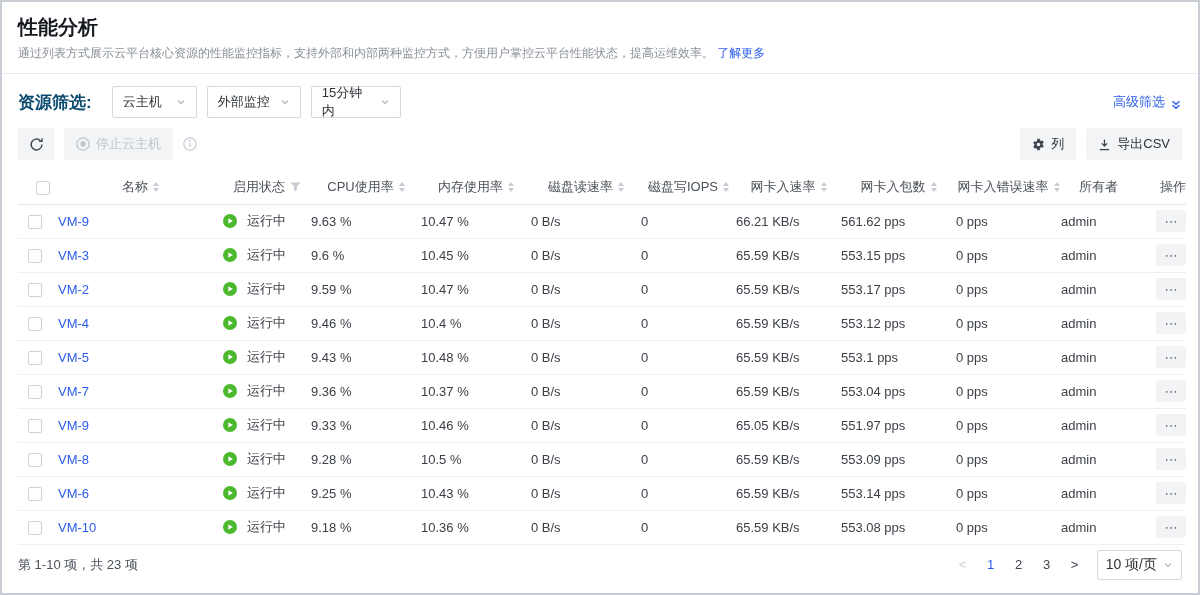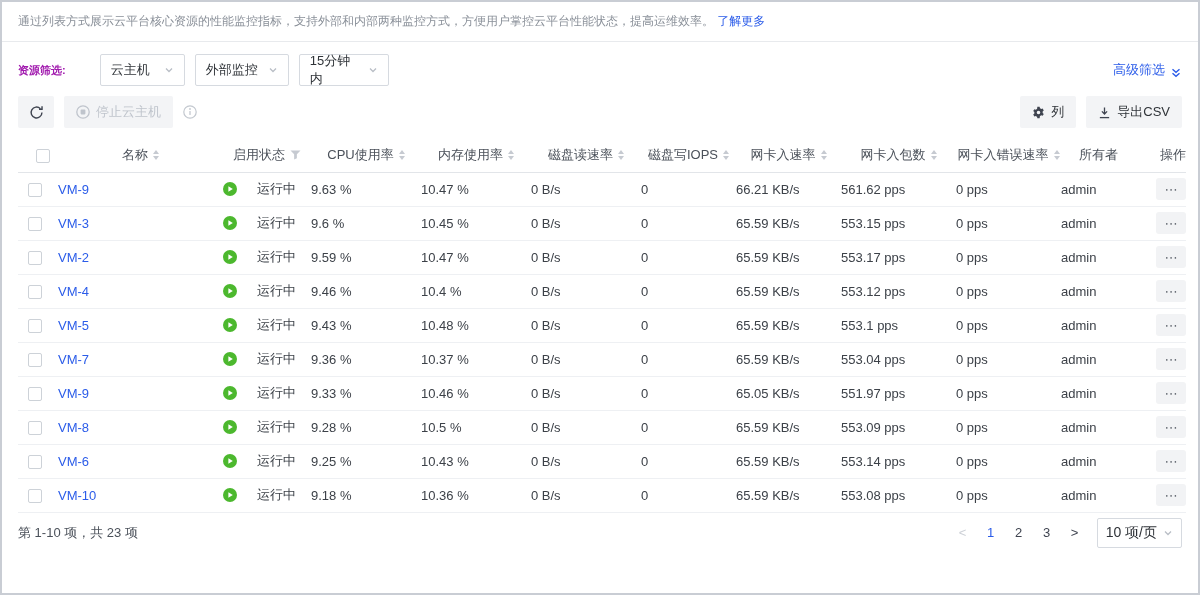--- a/index.html
+++ b/index.html
@@ -7,21 +7,21 @@
   html,body { margin:0; padding:0; background:#e9eaec; }
   body { font-family:"Liberation Sans","DejaVu Sans",sans-serif; }
   .frame { width:1200px; height:595px; background:#fff; border:2px solid #c9cdd4; overflow:hidden; }
 
   .page-header { padding:12px 16px 12px; border-bottom:1px solid #e8eaed; }
   .page-header h1 { margin:0 0 6px; font-size:20px; font-weight:700; color:#16191f; line-height:26px; }
   .desc { margin:0; font-size:12px; color:#8a9099; line-height:15px; }
   .desc .link { color:var(--accent); text-decoration:none; cursor:pointer; }
 
   .filter-row { display:flex; align-items:center; margin-top:12px; padding:0 16px; }
-  .filter-label { font-size:11px; font-weight:700; color:#a21caf; margin-right:34px; }
+  .filter-label { font-size:17px; font-weight:700; color:#0c4a6e; margin-right:20px; }
   .select { height:32px; display:inline-flex; align-items:center; justify-content:space-between;
             border:1px solid #d6dae0; border-radius:2px; padding:0 10px; margin-right:10px;
             font-size:13px; color:#2f3338; background:#fff; cursor:pointer; }
   .select.w1 { width:85px; } .select.w2 { width:94px; } .select.w3 { width:90px;justify-content:center; }
   .chev { flex:0 0 auto; margin-left:6px; }
   .advanced { margin-left:auto; display:inline-flex; align-items:flex-end; gap:5px;
               font-size:13px; color:var(--accent); text-decoration:none; cursor:pointer; }
 
   .toolbar { display:flex; align-items:center; gap:10px; margin-top:10px; padding:0 16px; }
   .btn { height:32px; background:#f3f4f6; border:none; border-radius:2px; font-size:13px; color:#2f3338;
@@ -32,21 +32,21 @@
   .spacer { flex:1; }
 
   table { width:1168px; margin:10px 16px 0; border-collapse:collapse; table-layout:fixed; font-size:13px; }
   thead th { text-align:center; font-weight:400; color:#4b515a; height:34px; padding:0;
              border-bottom:1px solid #e2e5e9; white-space:nowrap; }
   tbody td { height:34px; padding:0 6px 0 0; border-bottom:1px solid #eef0f3; color:#3c4148; white-space:nowrap; }
   .col-check { padding-left:10px !important; }
   .checkbox { width:14px; height:14px; border:1px solid #cdd2d8; border-radius:2px; background:#fff;
               display:inline-block; vertical-align:middle; cursor:pointer; }
   .vm-link { color:var(--accent); text-decoration:none; cursor:pointer; }
-  .status-wrap { display:inline-flex; align-items:center; gap:20px; }
+  .status-wrap { display:inline-flex; align-items:center; gap:10px; }
   .th-label { vertical-align:middle; }
   .sort { display:inline-flex; flex-direction:column; align-items:center; gap:2px; margin-left:5px; vertical-align:middle; }
   .sort i { display:block; width:0; height:0; border-left:3.5px solid transparent; border-right:3.5px solid transparent; }
   .sort .cu { border-bottom:4px solid #c6cad1; }
   .sort .cd { border-top:4px solid #c6cad1; }
   .filt { margin-left:5px; vertical-align:middle; }
   .col-ops { text-align:right; padding-right:0 !important; }
   th.col-ops { text-align:right; }
   .ops-btn { width:30px; height:22px; background:#f2f3f5; border:none; border-radius:3px; color:#6b7078;
              display:inline-flex; align-items:center; justify-content:center; cursor:pointer;
@@ -59,20 +59,21 @@
   .pg.disabled { color:#ccd0d6; cursor:default; }
   .pg.active { color:var(--accent); }
   .select.small { height:30px; margin:0 0 0 12px; padding:0 8px; font-size:14px; }
 </style>
 </head>
 <body>
 
 <div class="frame">
 
   <header class="page-header">
+    <h1>性能分析</h1>
     <p class="desc">
       <span>通过列表方式展示云平台核心资源的性能监控指标，支持外部和内部两种监控方式，方便用户掌控云平台性能状态，提高运维效率。</span>
       <a class="link">了解更多</a>
     </p>
   </header>
 
   <div class="filter-row">
     <span class="filter-label">资源筛选:</span>
     <div class="select w1">
       <span>云主机</span>

